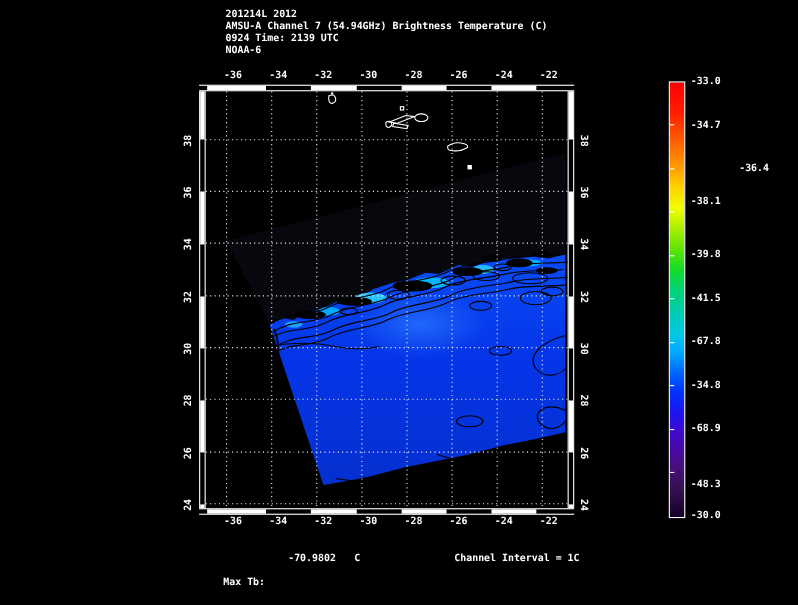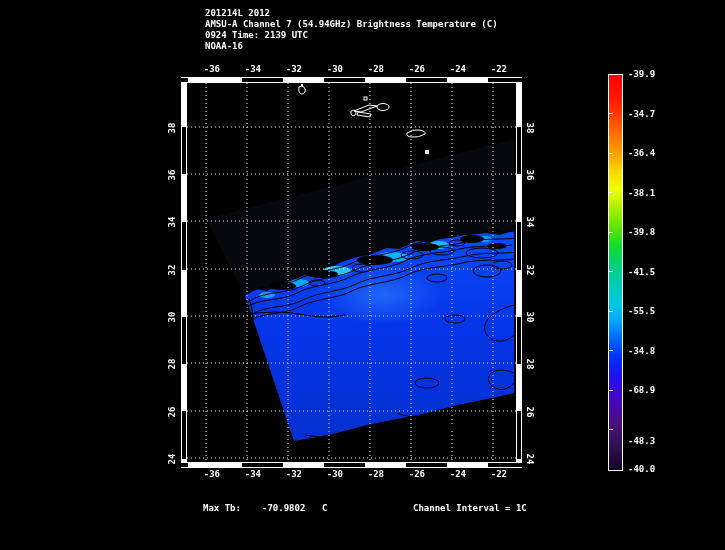--- a/index.html
+++ b/index.html
@@ -31,21 +31,21 @@
 </style>
 </head>
 <body>
 
 <div class="screen">
 
   <div>
     <div class="txt hdr" style="top:8px;">201214L 2012</div>
     <div class="txt hdr" style="top:19px;">AMSU-A Channel 7 (54.94GHz) Brightness Temperature (C)</div>
     <div class="txt hdr" style="top:30px;">0924 Time: 2139 UTC</div>
-    <div class="txt hdr" style="top:41px;">NOAA-16</div>
+    <div class="txt hdr" style="top:41px;">NOAA-6</div>
   </div>
 
   <div>
     <span class="txt tickx" style="left:194px;top:64px;">-36</span>
     <span class="txt tickx" style="left:235px;top:64px;">-34</span>
     <span class="txt tickx" style="left:276px;top:64px;">-32</span>
     <span class="txt tickx" style="left:317px;top:64px;">-30</span>
     <span class="txt tickx" style="left:358px;top:64px;">-28</span>
     <span class="txt tickx" style="left:399px;top:64px;">-26</span>
     <span class="txt tickx" style="left:440px;top:64px;">-24</span>
@@ -193,33 +193,33 @@
     <div class="cbar-strip"></div>
     <div class="cbar-tick" style="top:39px;"></div>
     <div class="cbar-tick" style="top:79px;"></div>
     <div class="cbar-tick" style="top:118px;"></div>
     <div class="cbar-tick" style="top:158px;"></div>
     <div class="cbar-tick" style="top:197px;"></div>
     <div class="cbar-tick" style="top:237px;"></div>
     <div class="cbar-tick" style="top:276px;"></div>
     <div class="cbar-tick" style="top:316px;"></div>
     <div class="cbar-tick" style="top:355px;"></div>
-    <span class="cbar-label" style="top:-5px;">-39.9</span>
+    <span class="cbar-label" style="top:-5px;">-33.0</span>
     <span class="cbar-label" style="top:35px;">-34.7</span>
-    <span class="cbar-label" style="top:74px;">-36.4</span>
-    <span class="cbar-label" style="top:114px;">-38.1</span>
+    <span class="cbar-label" style="top:74px;margin-left:44px;">-36.4</span>
+    <span class="cbar-label" style="top:104px;">-38.1</span>
     <span class="cbar-label" style="top:153px;text-align:right;">-39.8</span>
     <span class="cbar-label" style="top:193px;">-41.5</span>
-    <span class="cbar-label" style="top:232px;">-55.5</span>
+    <span class="cbar-label" style="top:232px;">-67.8</span>
     <span class="cbar-label" style="top:272px;">-34.8</span>
     <span class="cbar-label" style="top:311px;">-68.9</span>
     <span class="cbar-label" style="top:362px;">-48.3</span>
-    <span class="cbar-label" style="top:390px;">-40.0</span>
-  </div>
-
-  <div>
-    <span class="txt" style="left:203px;top:503px;">Max Tb:</span>
+    <span class="cbar-label" style="top:390px;">-30.0</span>
+  </div>
+
+  <div>
+    <span class="txt" style="left:203px;top:525px;">Max Tb:</span>
     <span class="txt" style="left:262px;top:503px;">-70.9802</span>
     <span class="txt" style="left:322px;top:503px;">C</span>
     <span class="txt" style="left:413px;top:503px;">Channel Interval = 1C</span>
   </div>
 
 </div>
 
 </body></html>

